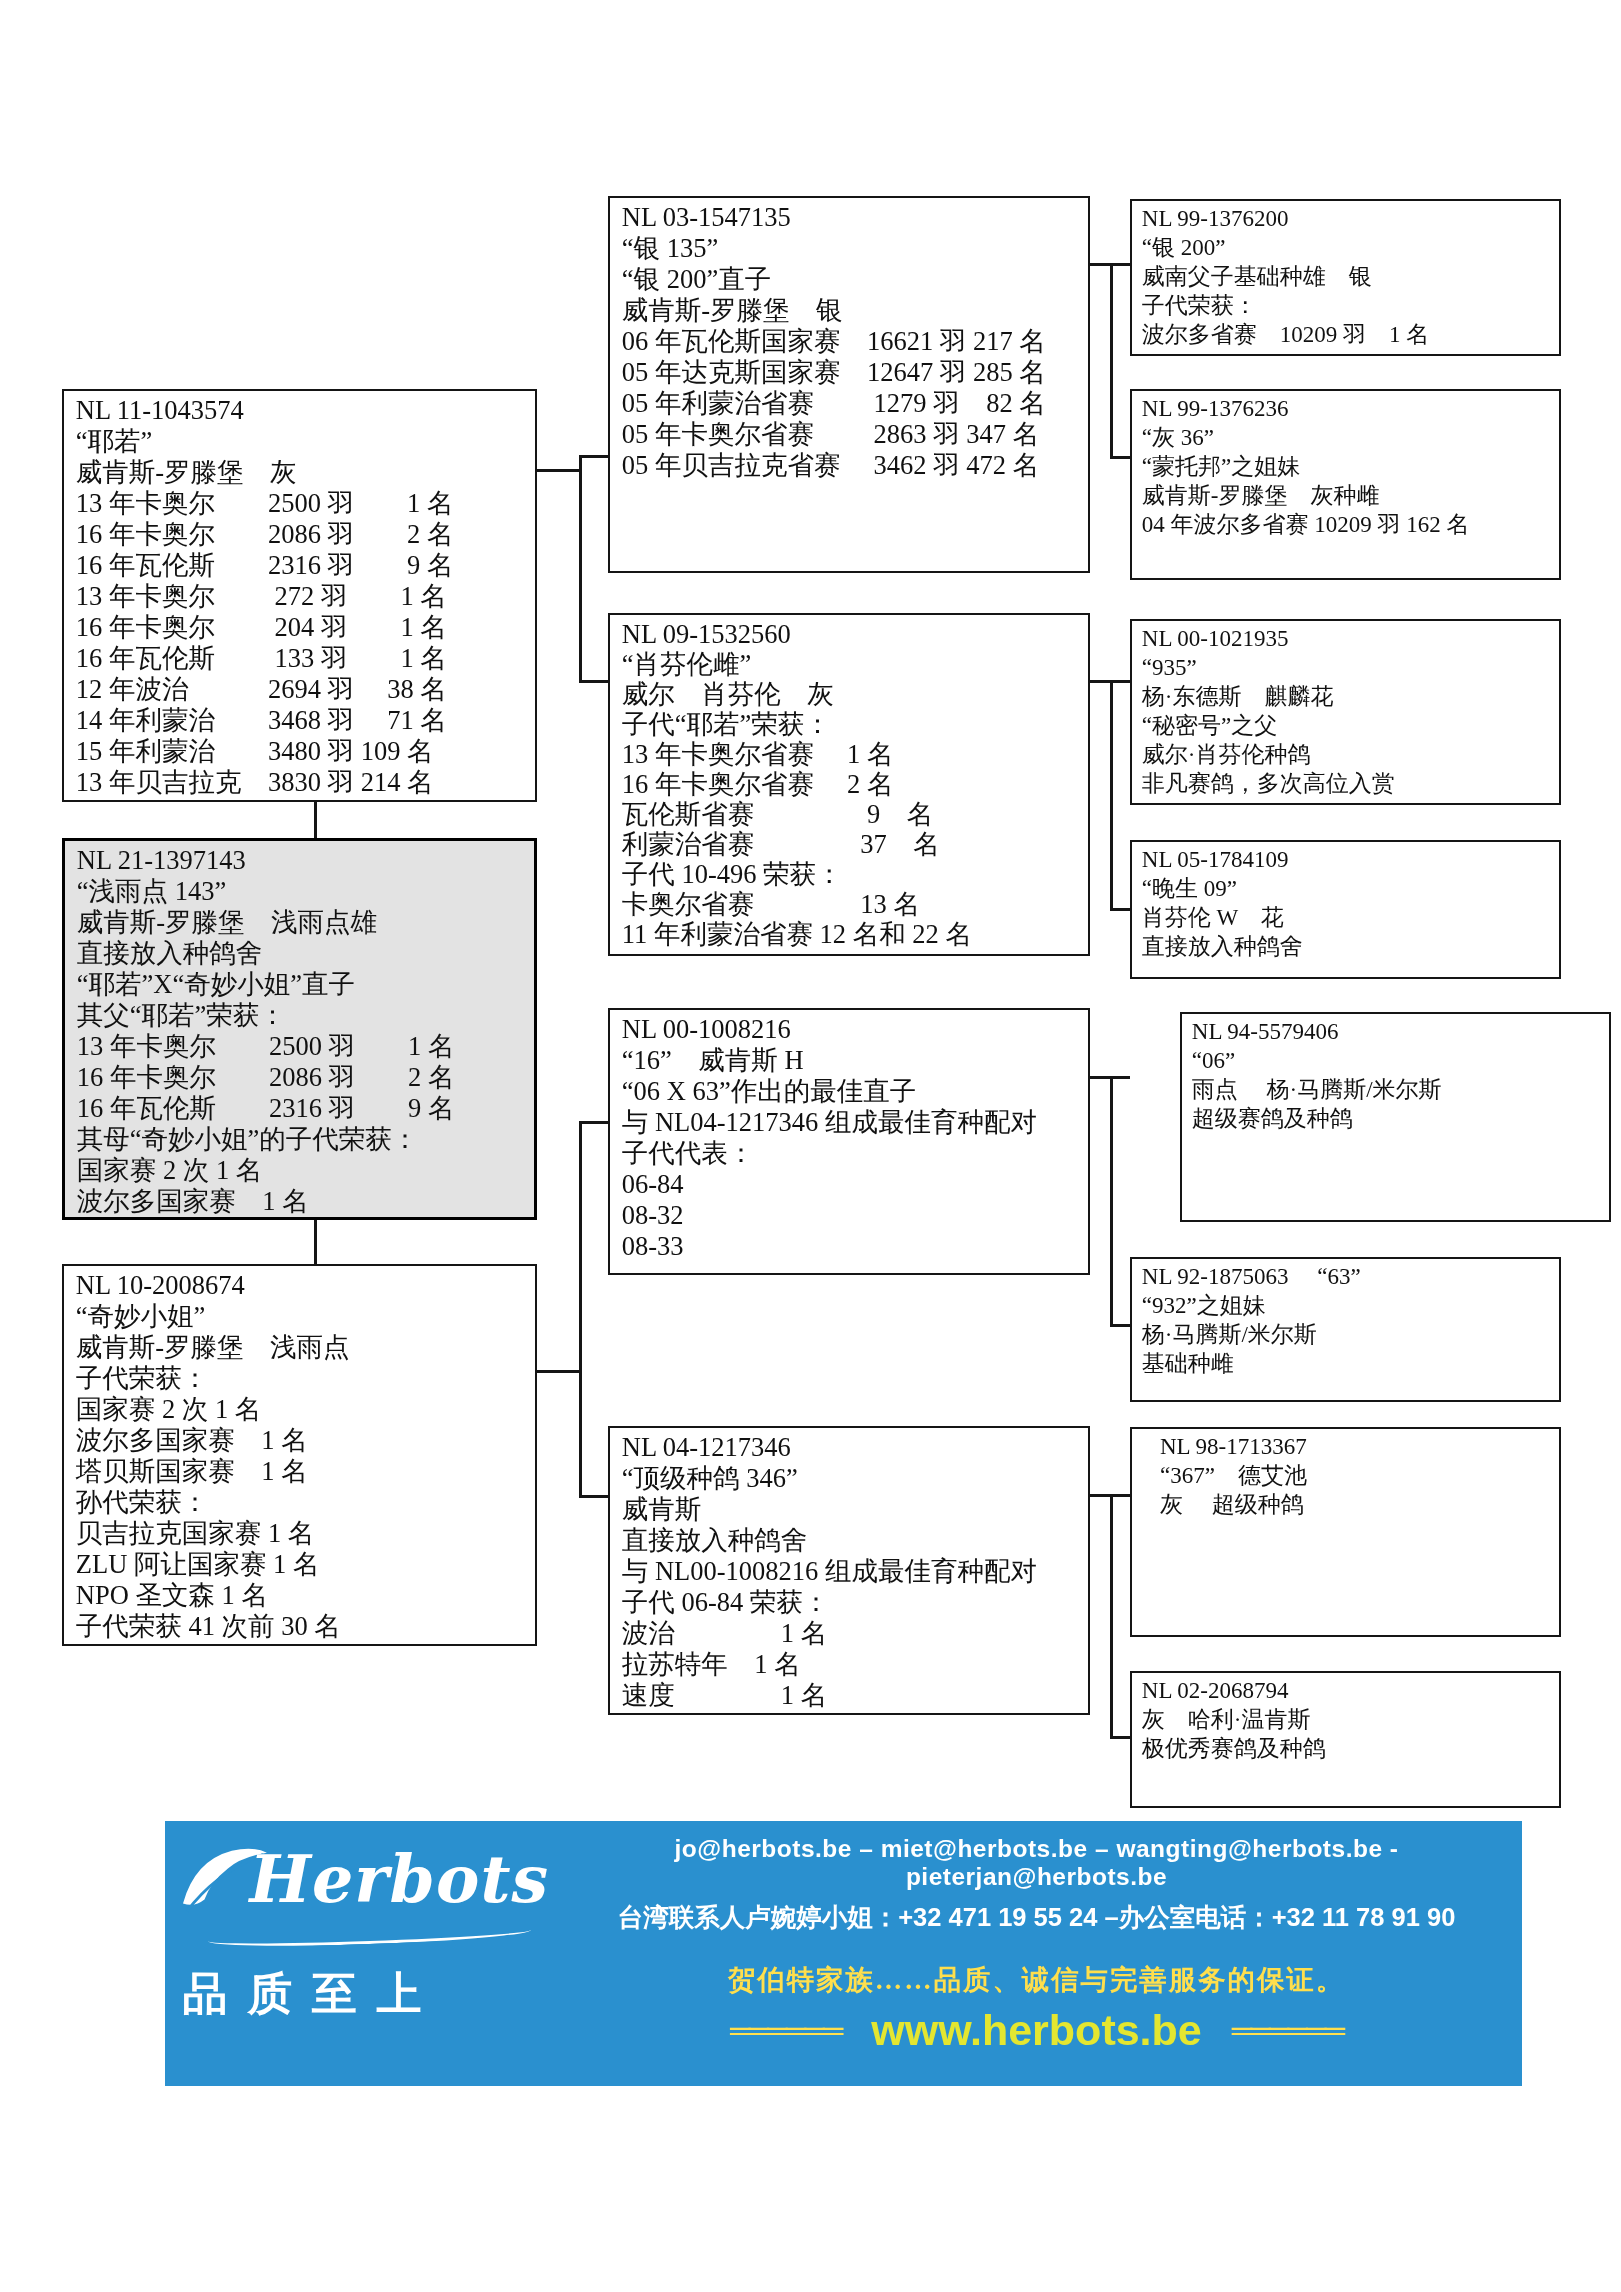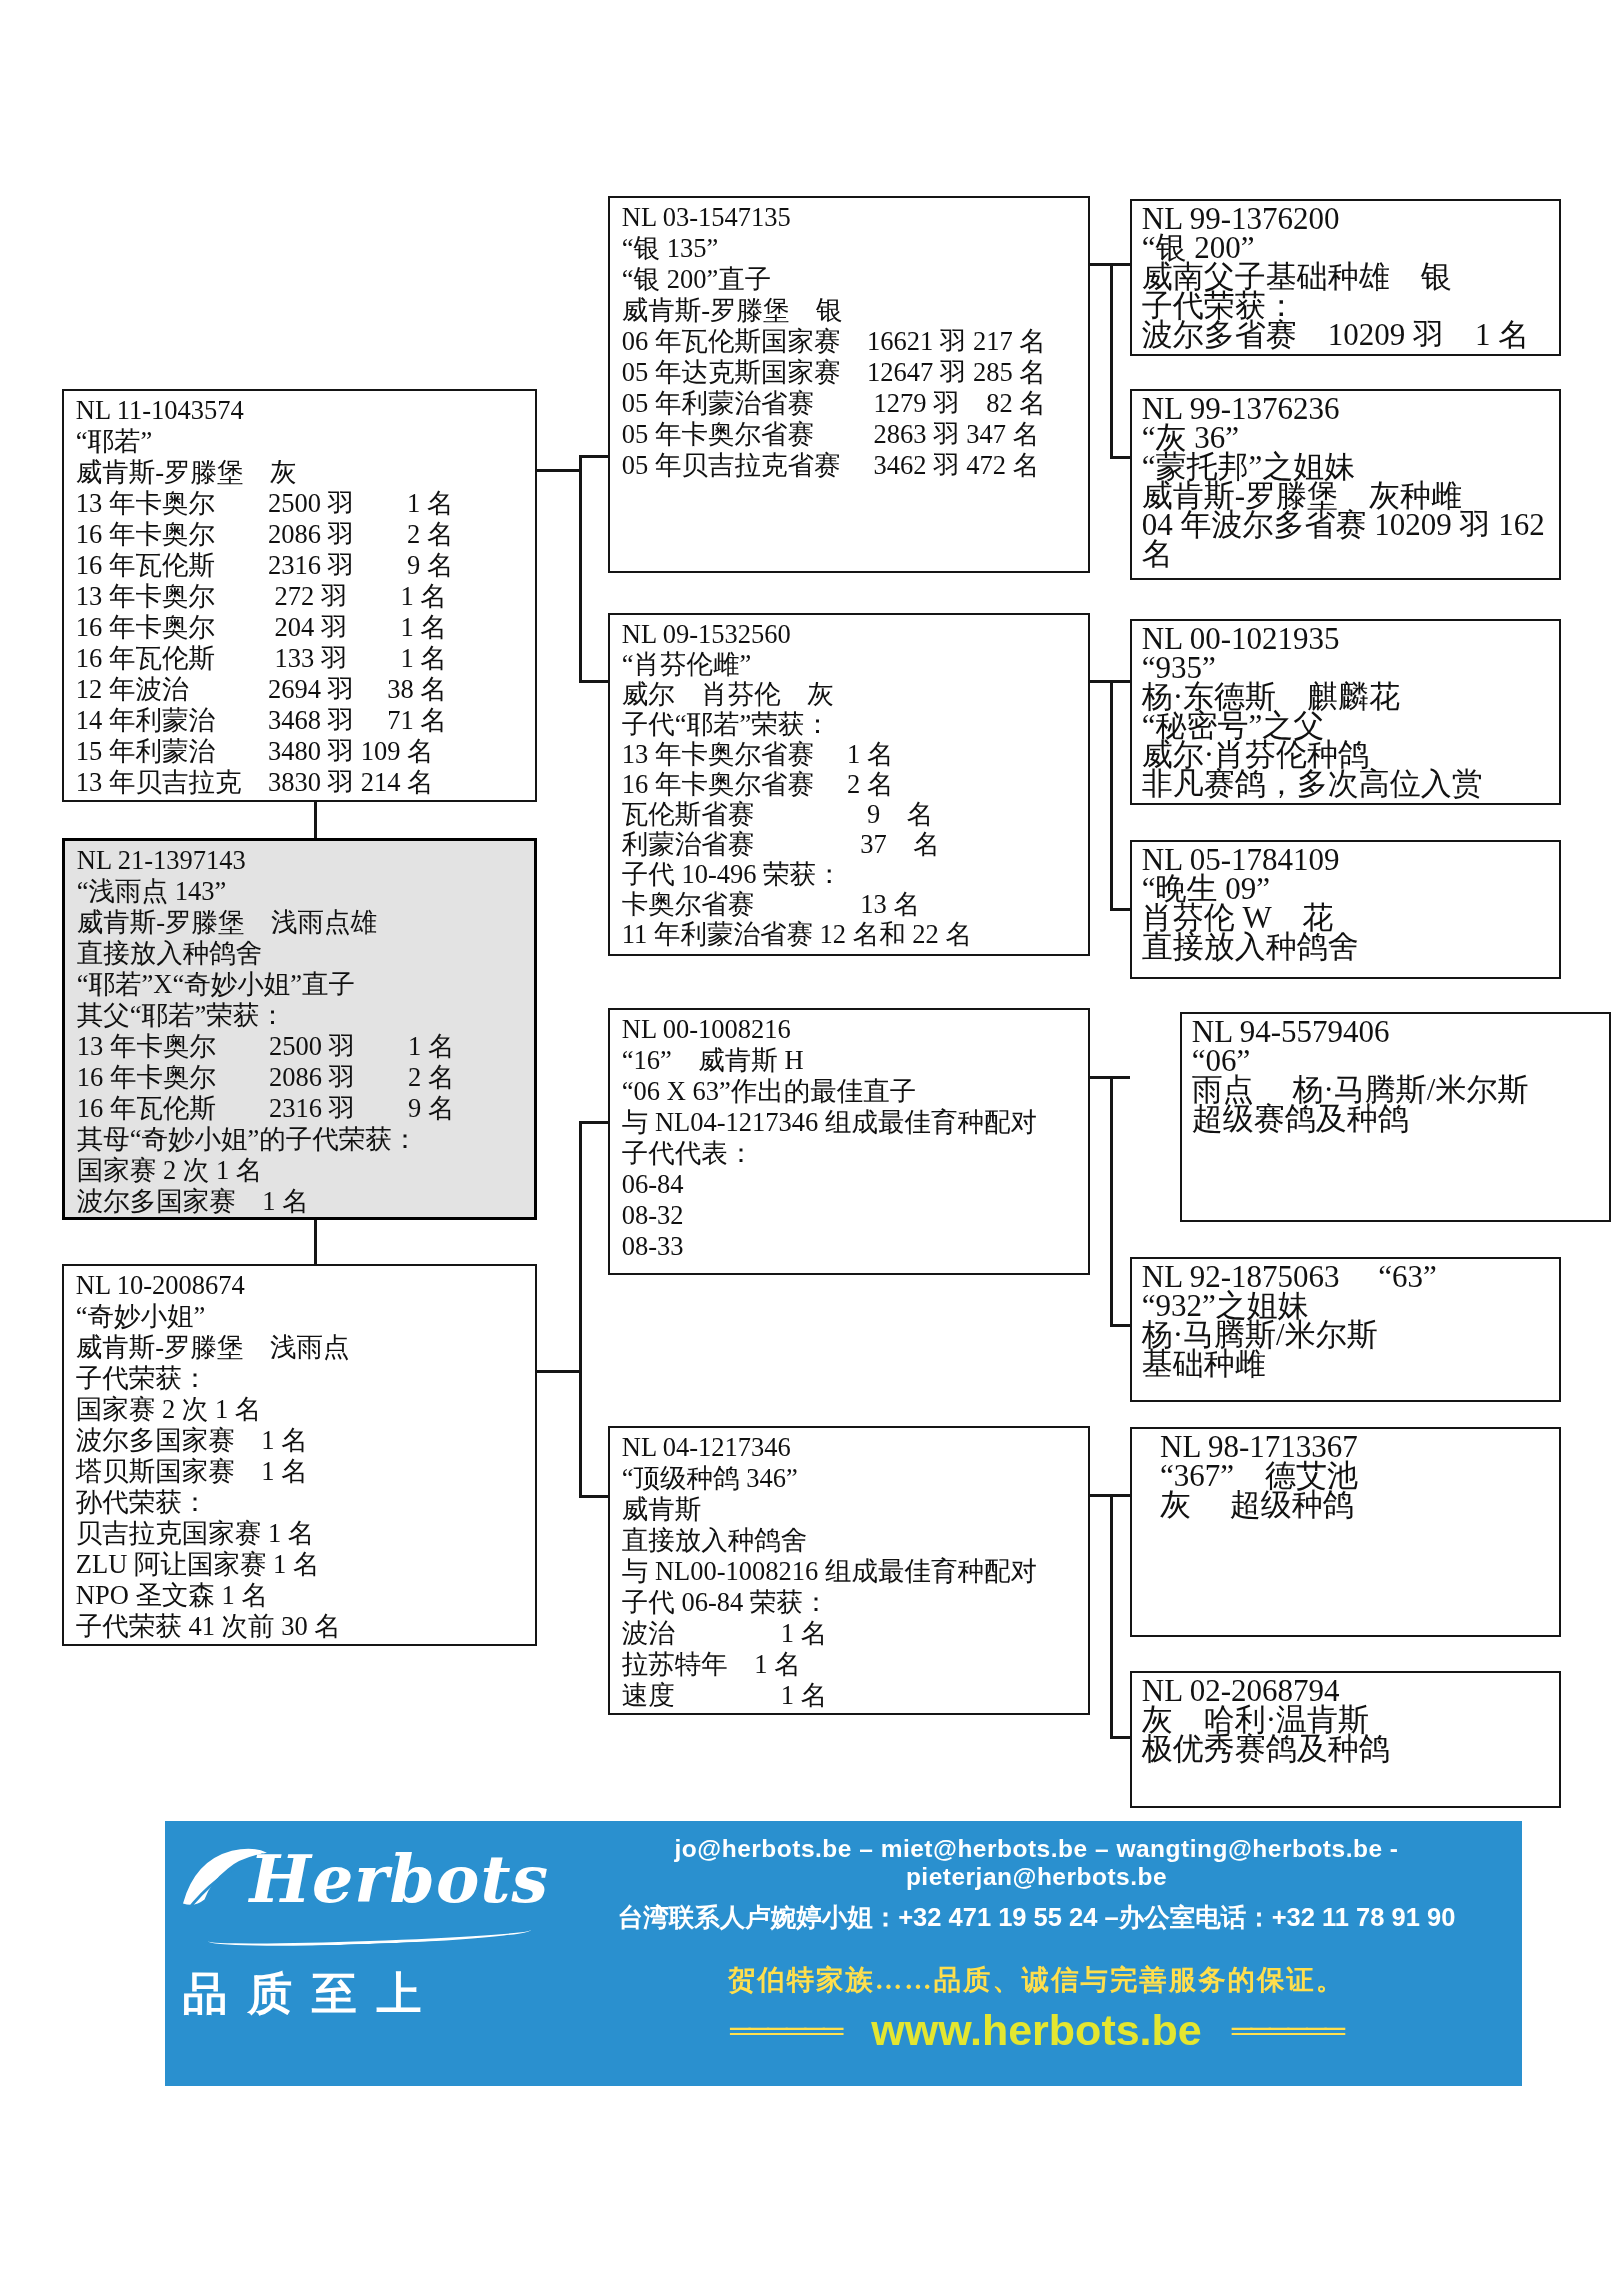--- a/index.html
+++ b/index.html
@@ -1,21 +1,21 @@
 <!DOCTYPE html>
 <html><head>
 <meta charset="utf-8">
 <style>
   html,body{margin:0;padding:0;background:#ffffff;}
   #page{position:relative;width:1621px;height:2293px;background:#ffffff;overflow:hidden;
         font-family:"Liberation Serif","DejaVu Serif",serif;color:#111;}
   .box{position:absolute;box-sizing:border-box;border:2px solid #151515;background:#ffffff;
        padding:3.9px 11.8px;font-size:26.5px;line-height:31px;overflow:hidden;white-space:pre-wrap;}
   .box--subject{border:3.9px solid #000;background:#e3e3e3;}
-  .box--r{line-height:29px;font-size:31px;padding:2.9px 9.8px;}
+  .box--r{line-height:29px;font-size:23px;padding:2.9px 9.8px;}
   .ln{white-space:pre-wrap;}
   .conn{position:absolute;background:#151515;}
   
   #banner{position:absolute;left:165px;top:1821px;width:1357px;height:265px;background:#2a90cf;
           font-family:"Liberation Sans","DejaVu Sans",sans-serif;}
   .banner-left{position:absolute;left:17.6px;top:11.8px;width:384px;height:241px;color:#fff;}
   .logo-row{position:relative;height:108px;}
   .logo-text{position:absolute;left:67px;top:7.8px;font-family:"DejaVu Serif","Liberation Serif",serif;
              font-style:italic;font-weight:bold;font-size:65px;color:#fff;letter-spacing:1px;text-align:center;}
   .logo-swoosh{position:absolute;left:25.5px;top:94px;width:323px;height:13.7px;

